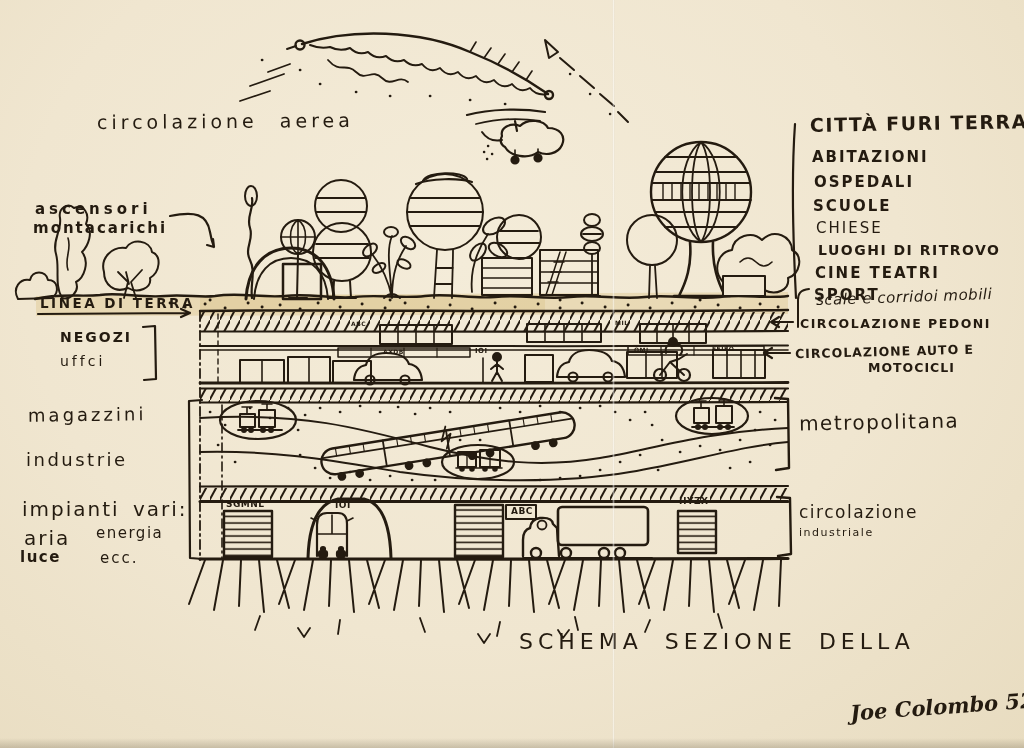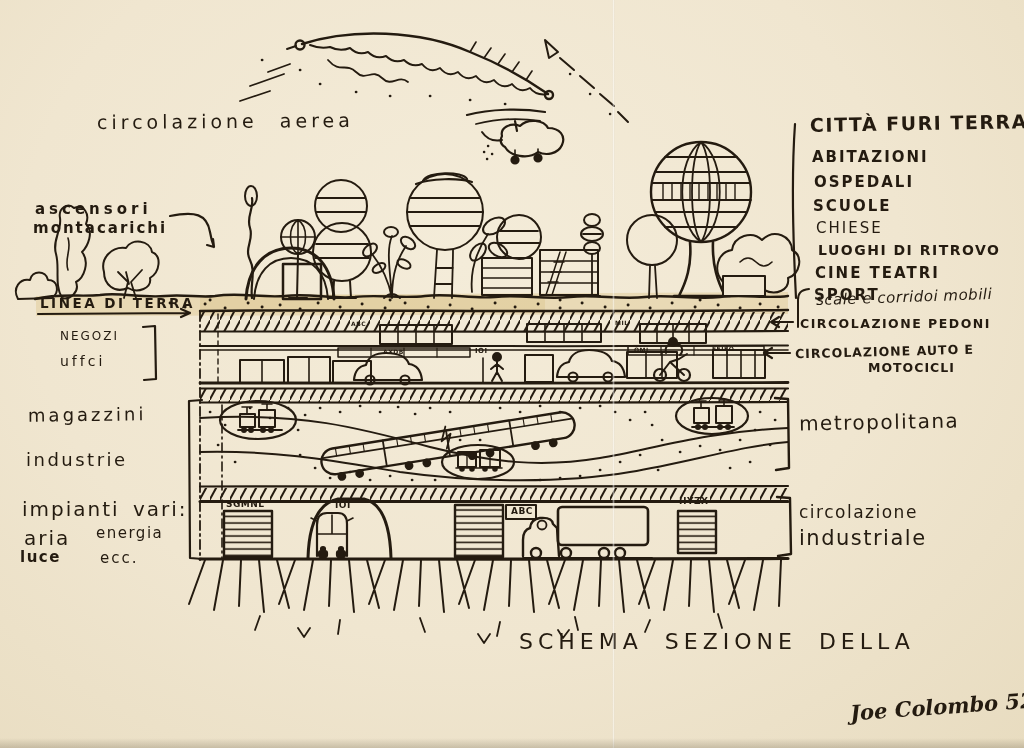--- a/index.html
+++ b/index.html
@@ -326,37 +326,37 @@
 <div class="lbl hand" style="left:814px;top:175px;font-size:15px;font-weight:bold;letter-spacing:2px;">OSPEDALI</div>
 <div class="lbl hand" style="left:813px;top:199px;font-size:15px;font-weight:bold;letter-spacing:2px;">SCUOLE</div>
 <div class="lbl hand" style="left:816px;top:221px;font-size:15px;font-weight:normal;letter-spacing:2px;">CHIESE</div>
 <div class="lbl hand" style="left:818px;top:243px;font-size:14px;font-weight:bold;letter-spacing:1.5px;">LUOGHI DI RITROVO</div>
 <div class="lbl hand" style="left:815px;top:266px;font-size:15px;font-weight:bold;letter-spacing:2px;">CINE TEATRI</div>
 <div class="lbl hand" style="left:814px;top:288px;font-size:15px;font-weight:bold;letter-spacing:2px;">SPORT</div>
 
 <div class="lbl hand" style="left:35px;top:202px;font-size:15px;font-weight:bold;letter-spacing:4px;">ascensori</div>
 <div class="lbl hand" style="left:33px;top:221px;font-size:15px;font-weight:bold;letter-spacing:2px;">montacarichi</div>
 <div class="lbl hand" style="left:40px;top:296px;font-size:13.5px;font-weight:bold;letter-spacing:2.5px;">LINEA DI TERRA</div>
-<div class="lbl hand" style="left:60px;top:330px;font-size:12px;font-weight:normal;letter-spacing:2px;">NEGOZI</div>
+<div class="lbl hand" style="left:60px;top:330px;font-size:14px;font-weight:bold;letter-spacing:2px;">NEGOZI</div>
 <div class="lbl hand" style="left:60px;top:354px;font-size:14px;letter-spacing:3px;">uffci</div>
 <div class="lbl hand" style="left:28px;top:406px;font-size:18px;letter-spacing:3px;transform:rotate(-.7deg);">magazzini</div>
 <div class="lbl hand" style="left:26px;top:451px;font-size:18px;letter-spacing:2.5px;">industrie</div>
 <div class="lbl hand" style="left:22px;top:499px;font-size:20px;letter-spacing:2px;word-spacing:5px;">impianti vari:</div>
 <div class="lbl hand" style="left:24px;top:528px;font-size:20px;letter-spacing:2px;">aria</div>
 <div class="lbl hand" style="left:96px;top:526px;font-size:15px;letter-spacing:1.5px;">energia</div>
 <div class="lbl hand" style="left:20px;top:550px;font-size:15px;font-weight:bold;letter-spacing:1.5px;">luce</div>
 <div class="lbl hand" style="left:100px;top:551px;font-size:15px;letter-spacing:2px;">ecc.</div>
 
 <div class="lbl hand" style="left:816px;top:290px;font-size:15px;font-style:italic;letter-spacing:.5px;transform:rotate(-2deg);">scale e corridoi mobili</div>
 <div class="lbl hand" style="left:800px;top:317px;font-size:12.5px;font-weight:bold;letter-spacing:1.5px;">CIRCOLAZIONE PEDONI</div>
 <div class="lbl hand" style="left:795px;top:345px;font-size:12.5px;font-weight:bold;letter-spacing:1px;transform:rotate(-1.5deg);">CIRCOLAZIONE AUTO E</div>
 <div class="lbl hand" style="left:868px;top:361px;font-size:12.5px;font-weight:bold;letter-spacing:1px;">MOTOCICLI</div>
 <div class="lbl hand" style="left:799px;top:412px;font-size:20px;letter-spacing:1.5px;transform:rotate(-1deg);">metropolitana</div>
 <div class="lbl hand" style="left:799px;top:504px;font-size:17px;letter-spacing:1.5px;">circolazione</div>
-<div class="lbl hand" style="left:799px;top:527px;font-size:21px;letter-spacing:1.5px;">industriale</div>
+<div class="lbl hand" style="left:799px;top:527px;font-size:11px;letter-spacing:1.5px;">industriale</div>
 
 <div class="lbl tiny" style="left:351px;top:321px;font-size:6px;">ABC</div>
 <div class="lbl tiny" style="left:615px;top:320px;font-size:6px;">MIL</div>
 <div class="lbl tiny" style="left:383px;top:349px;font-size:6px;">AXDB</div>
 <div class="lbl tiny" style="left:475px;top:348px;font-size:7px;">IOI</div>
 <div class="lbl tiny" style="left:634px;top:347px;font-size:6px;">OMI</div>
 <div class="lbl tiny" style="left:712px;top:346px;font-size:6px;">FEISO</div>
 <div class="lbl tiny" style="left:226px;top:500px;font-size:9px;">SGMNL</div>
 <div class="lbl tiny" style="left:335px;top:501px;font-size:9px;">IOI</div>
 <div class="lbl tiny" style="left:511px;top:507px;font-size:9px;">ABC</div>

